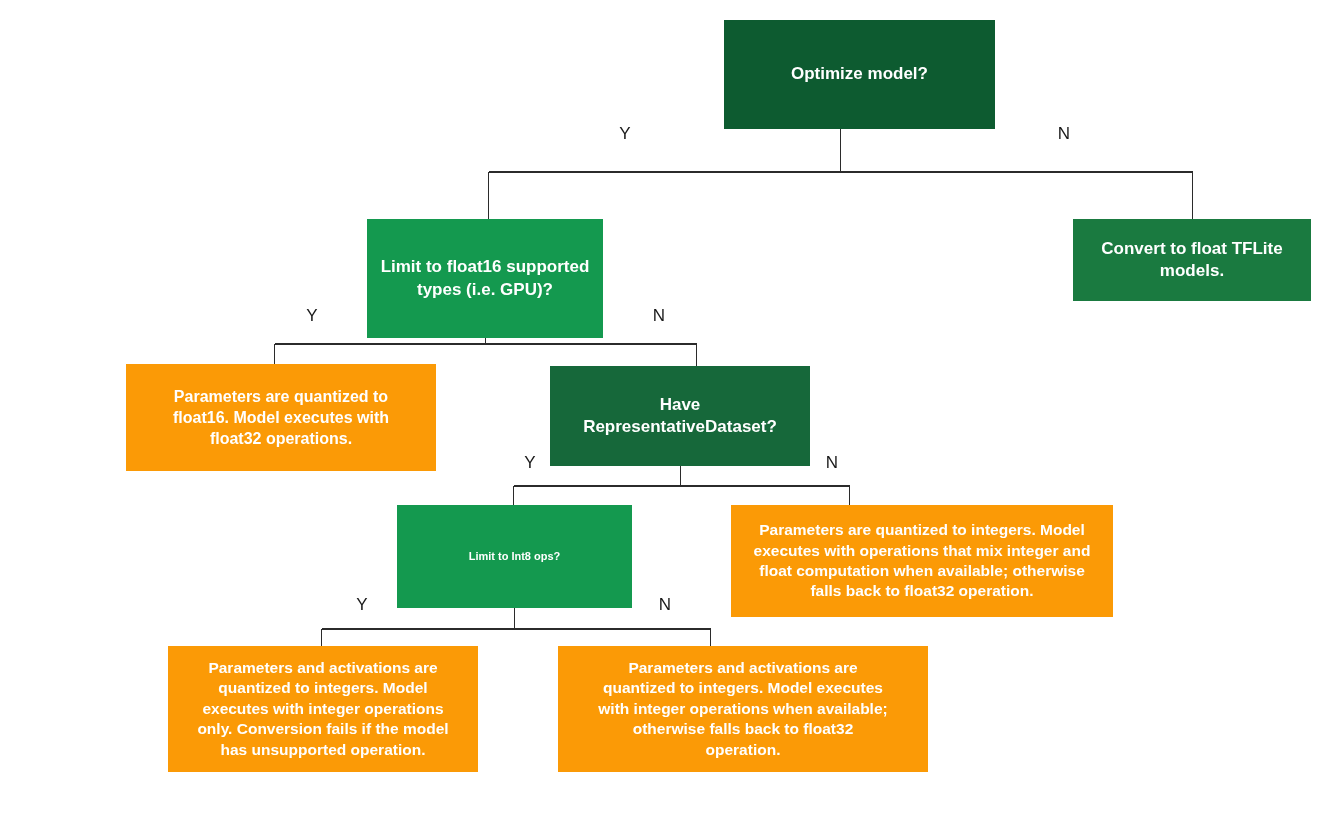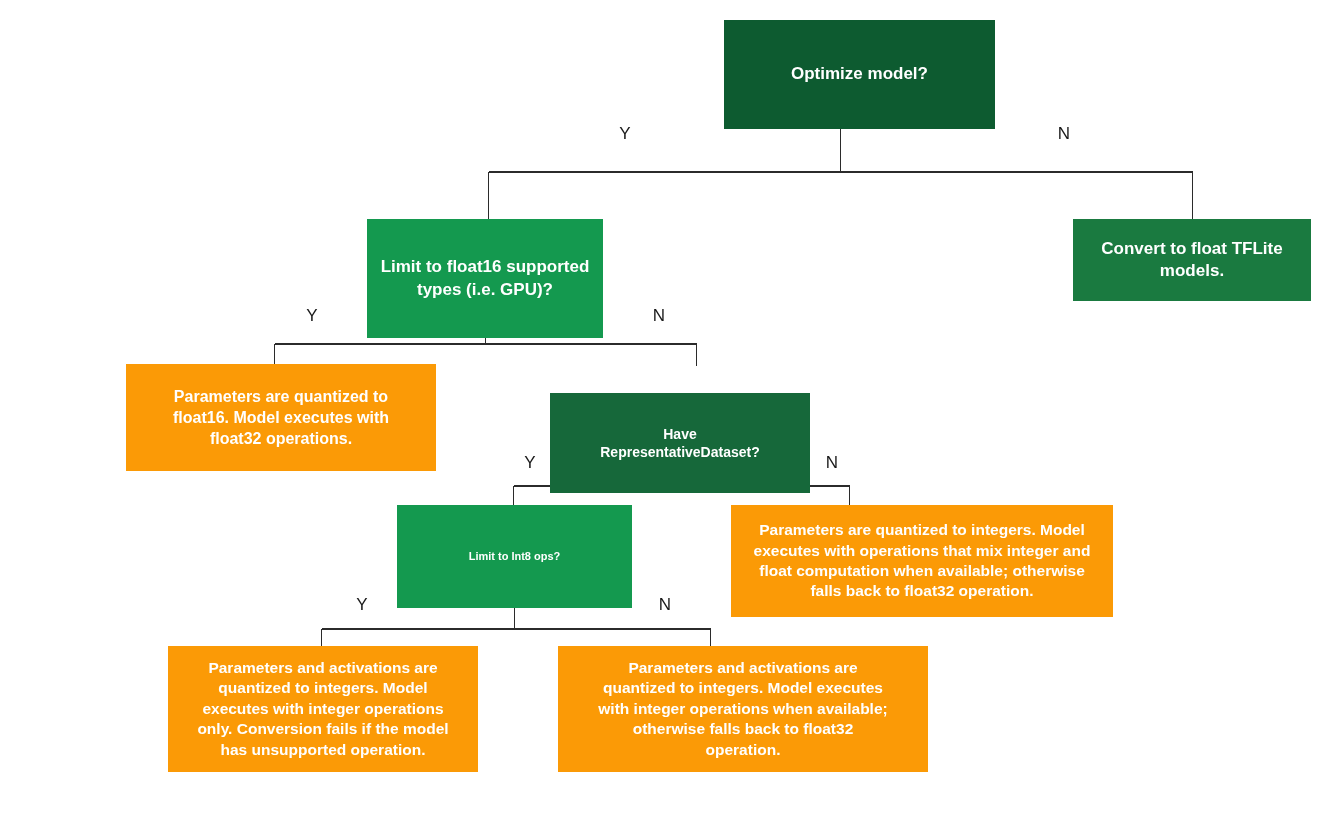--- a/index.html
+++ b/index.html
@@ -74,21 +74,21 @@
       <path d="M 710.5 629 L 710.5 646" stroke="#2b2b2b" stroke-width="1.6" fill="none" shape-rendering="crispEdges"></path>
     </svg>
 <div class="node" style="left: 724px; top: 20px; width: 271px; height: 109px; background: rgb(13, 91, 48); font-size: 17px; color: rgb(255, 255, 255);">Optimize model?</div>
     <div class="node" style="left: 367px; top: 219px; width: 236px; height: 119px; background: rgb(20, 153, 79); font-size: 17px; color: rgb(255, 255, 255);">Limit to float16 supported
 types (i.e. GPU)?</div>
     <div class="node" style="left: 1073px; top: 219px; width: 238px; height: 82px; background: rgb(26, 122, 64); font-size: 17px; color: rgb(255, 255, 255);">Convert to float TFLite
 models.</div>
     <div class="node" style="left: 119px; top: 364px; width: 310px; height: 107px; background: rgb(251, 154, 6); font-size: 16px; color: rgb(255, 255, 255); margin-left: 7px;">Parameters are quantized to
 float16. Model executes with
 float32 operations.</div>
-    <div class="node" style="left: 550px; top: 366px; width: 260px; height: 100px; background: rgb(22, 104, 58); font-size: 14px; color: rgb(255, 255, 255); margin-top: 27px;">Have
+    <div class="node" style="left: 550px; top: 366px; width: 260px; height: 100px; background: rgb(22, 104, 58); font-size: 17px; color: rgb(255, 255, 255);">Have
 RepresentativeDataset?</div>
     <div class="node" style="left: 397px; top: 505px; width: 235px; height: 103px; background: rgb(20, 153, 79); font-size: 11px; color: rgb(255, 255, 255);">Limit to Int8 ops?</div>
     <div class="node" style="left: 731px; top: 505px; width: 382px; height: 112px; background: rgb(251, 154, 6); font-size: 15.5px; color: rgb(255, 255, 255);">Parameters are quantized to integers. Model
 executes with operations that mix integer and
 float computation when available; otherwise
 falls back to float32 operation.</div>
     <div class="node" style="left: 168px; top: 646px; width: 310px; height: 126px; background: rgb(251, 154, 6); font-size: 15.5px; color: rgb(255, 255, 255);">Parameters and activations are
 quantized to integers. Model
 executes with integer operations
 only. Conversion fails if the model

